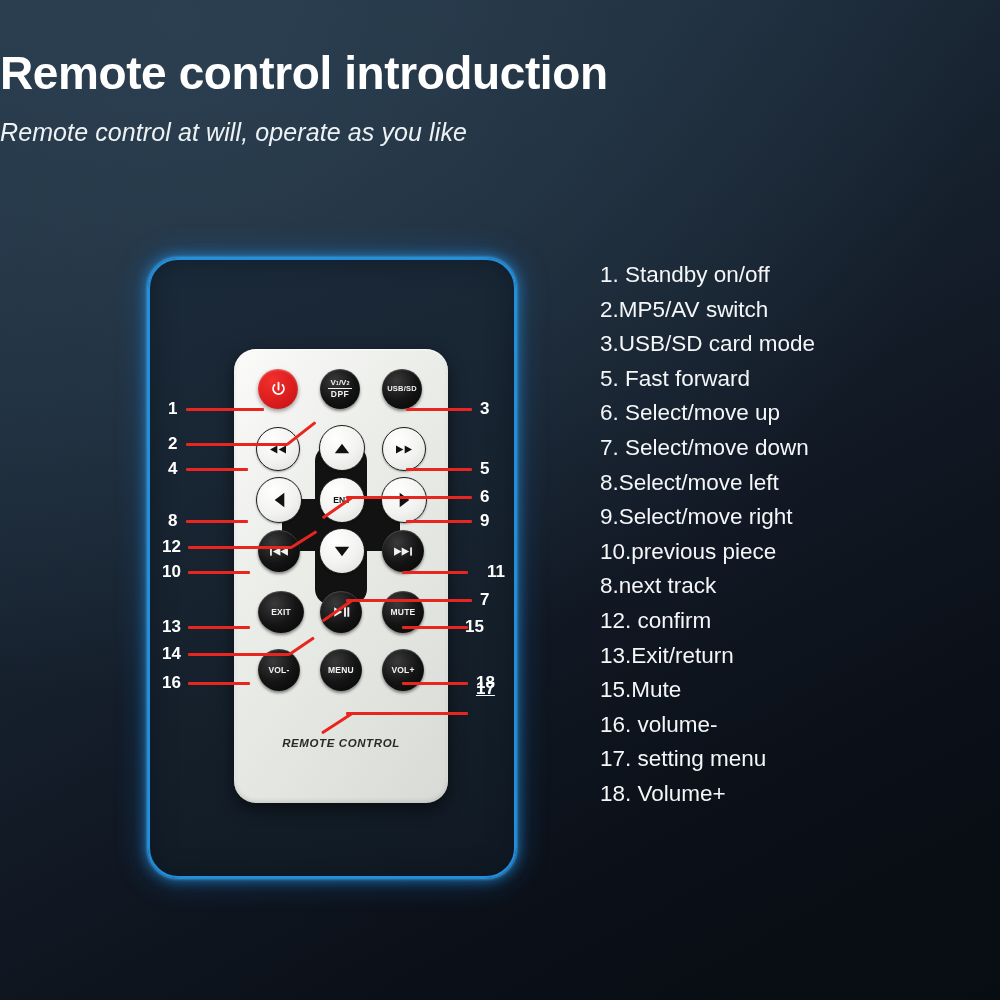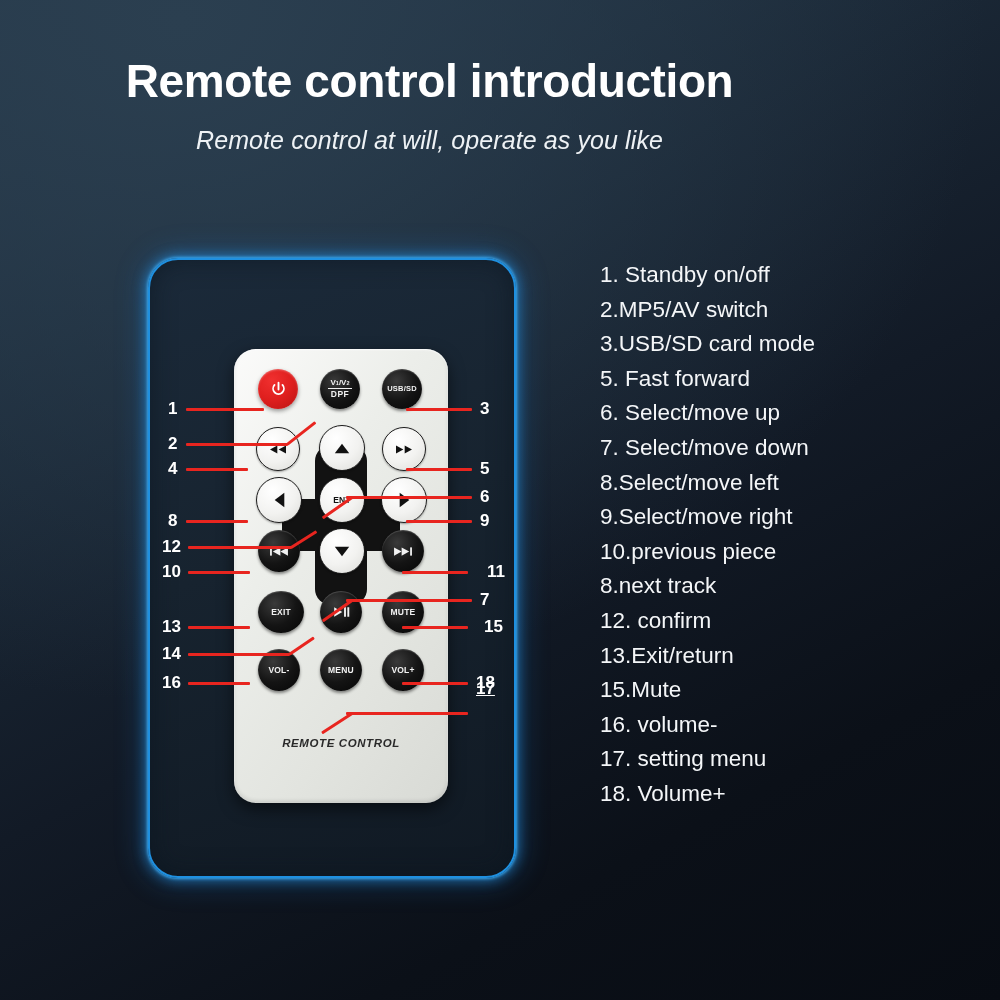--- a/index.html
+++ b/index.html
@@ -15,21 +15,21 @@
     position:relative;
     width:1000px; height:1000px;
     background:
       radial-gradient(ellipse 130% 110% at 18% 2%, #2b3f50 0%, rgba(43,63,80,0) 62%),
       linear-gradient(152deg, #25384a 0%, #1d2c3b 24%, #121a26 55%, #0b1018 78%, #080c13 100%);
     color:#ffffff;
     -webkit-font-smoothing:antialiased;
   }
 
   
-  .header { position:absolute; top:8px; left:0; width:859px; text-align:center; }
+  .header { position:absolute; top:0; left:0; width:859px; }
   .page-title {
     margin-top:50px;
     font-size:46px;
     font-weight:bold;
     letter-spacing:-0.4px;
     color:#ffffff;
     line-height:1.0;
   }
   .page-subtitle {
     margin-top:22px;
@@ -305,21 +305,21 @@
     <div class="callout-num" style="left:330px; top:252px;">9</div>
     <div class="lead" style="left:256px; top:260px; width:66px;"></div>
 
     <div class="callout-num" style="left:326px; top:303px;margin-left:11px;">11</div>
     <div class="lead" style="left:252px; top:311px; width:66px;"></div>
 
     <div class="callout-num" style="left:330px; top:331px;">7</div>
     <div class="lead" style="left:196px; top:339px; width:126px;"></div>
     <div class="lead" style="left:166px; top:339px; width:36px; transform:rotate(-35deg); transform-origin:right center;"></div>
 
-    <div class="callout-num" style="left:334px; top:358px;">15</div>
+    <div class="callout-num" style="left:315px; top:358px;">15</div>
     <div class="lead" style="left:252px; top:366px; width:66px;"></div>
 
     <div class="callout-num" style="left:326px; top:414px;">18</div>
     <div class="lead" style="left:252px; top:422px; width:66px;"></div>
 
     <div class="callout-num" style="left:326px; top:420px;text-decoration:underline;">17</div>
     <div class="lead" style="left:196px; top:452px; width:122px;"></div>
     <div class="lead" style="left:166px; top:452px; width:36px; transform:rotate(-33deg); transform-origin:right center;"></div>
 
   </div>

